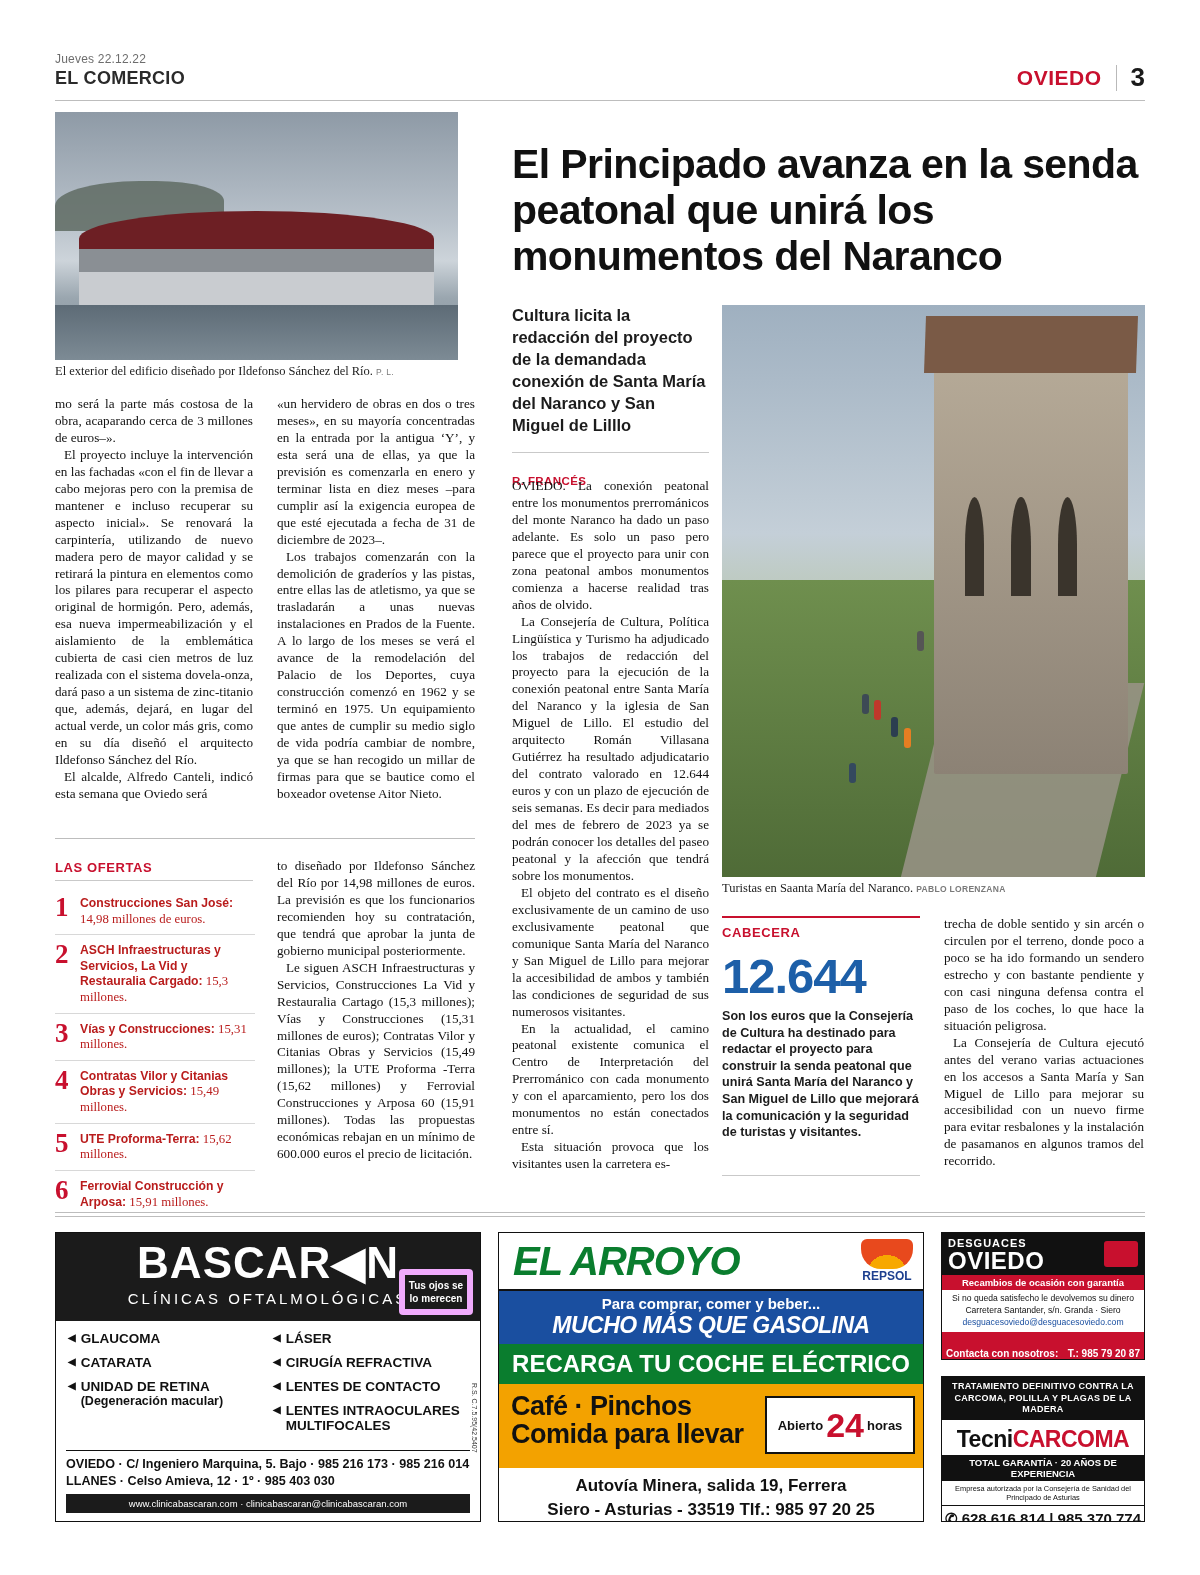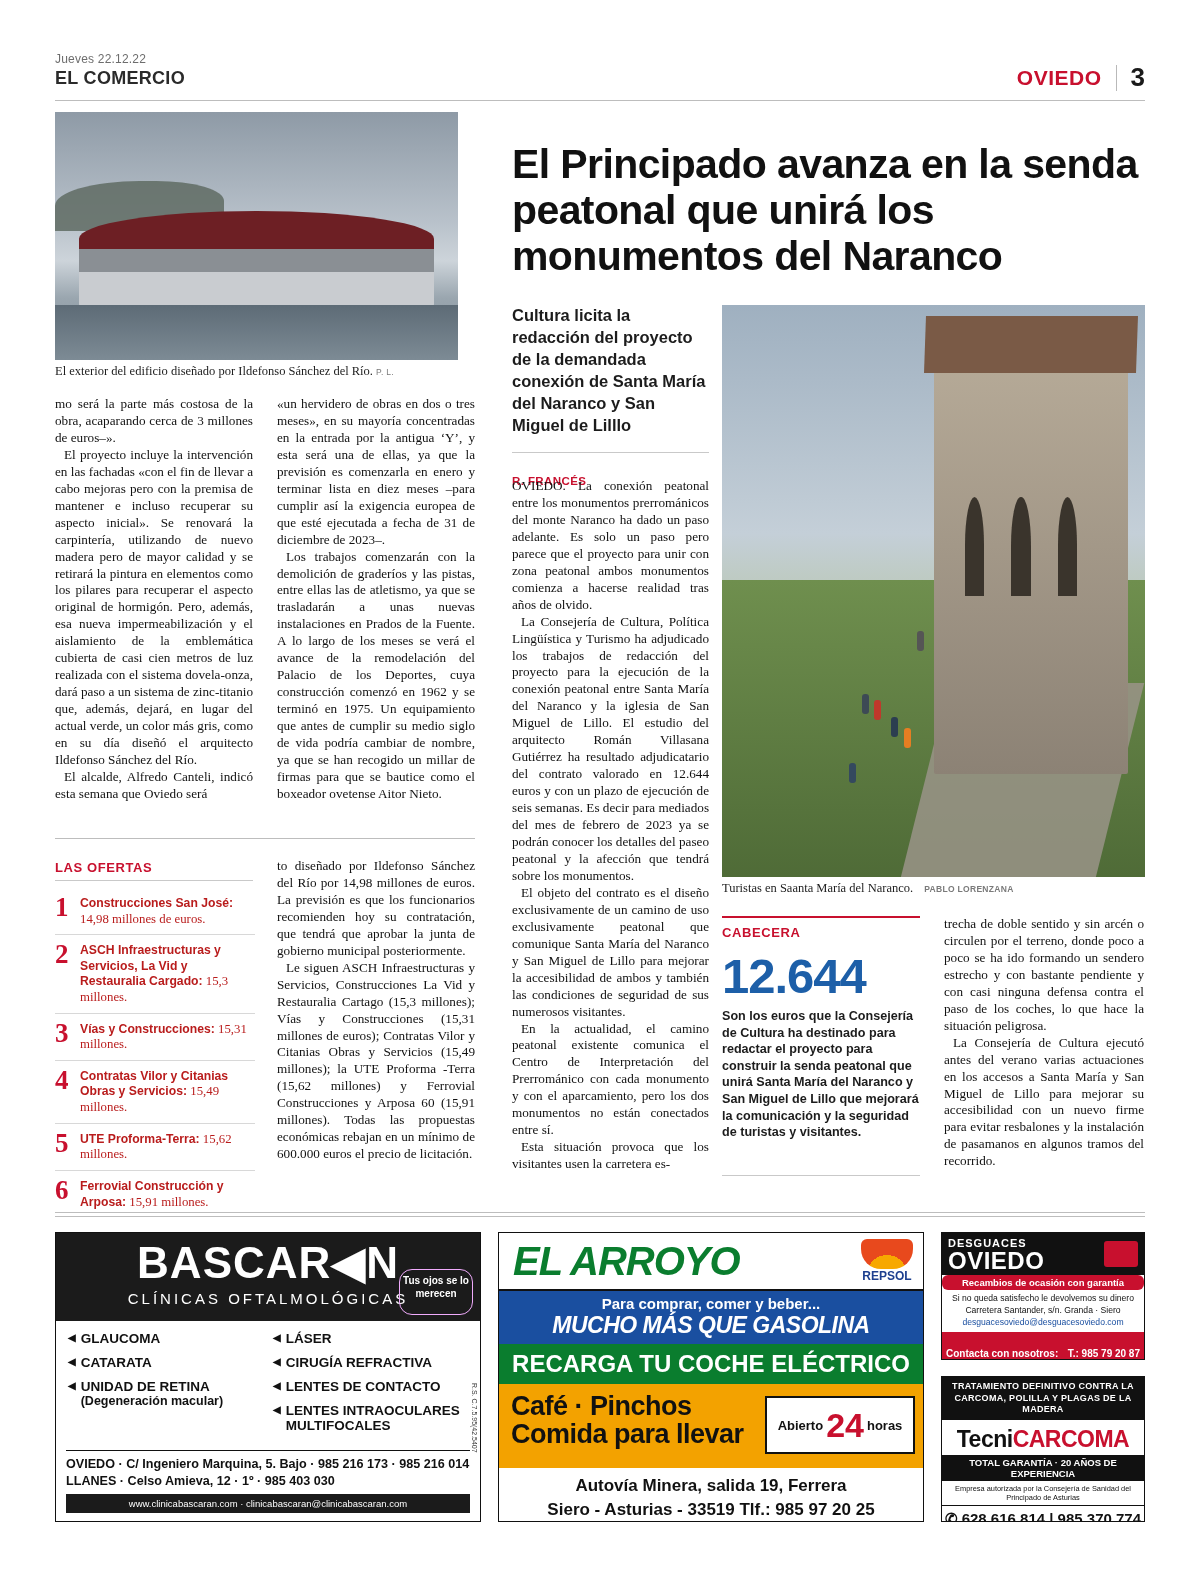--- a/index.html
+++ b/index.html
@@ -40,21 +40,21 @@
     font-family:"Liberation Sans", sans-serif; font-weight:bold; font-size:16.5px;
     line-height:1.33; color:#1c1c1c; }
   .byline { position:absolute; left:512px; top:452px; width:197px;
     font-family:"Liberation Sans", sans-serif; font-weight:bold; font-size:11.5px;
     color:#c8102e; letter-spacing:.4px; padding-top:22px; border-top:1px solid #c9c9c9; }
 
   
   .photo-right { position:absolute; left:722px; top:305px; width:423px; height:572px; overflow:hidden; }
   .photo-right-cap { position:absolute; left:722px; top:881px; width:423px;
     font-family:"Liberation Serif", serif; font-size:12.5px; color:#1c1c1c; }
-  .photo-right-cap .credit { font-family:"Liberation Sans", sans-serif; font-weight:bold; font-size:8.5px; color:#7a7a7a; letter-spacing:.3px;margin-left:8px; }
+  .photo-right-cap .credit { font-family:"Liberation Sans", sans-serif; font-weight:bold; font-size:8.5px; color:#7a7a7a; letter-spacing:.3px; }
 
   
   .col { position:absolute; font-family:"Liberation Serif", serif; font-size:13.2px; line-height:1.285; text-align:justify; color:#111; }
   .col p { margin:0; text-indent:9px; }
   .col p.first { text-indent:0; }
   .dateline { font-variant:small-caps; font-family:"Liberation Serif", serif; }
 
   .c1 { left:55px; top:396px; width:198px; }
   .c2 { left:277px; top:396px; width:198px; }
   .c3 { left:512px; top:478px; width:197px; }
@@ -93,21 +93,21 @@
   .rule-bottom2 { position:absolute; left:55px; top:1216px; width:1090px; height:1px; background:#bdbdbd; }
 
   
   .ad { position:absolute; overflow:hidden; }
 
   
   .ad-bascaran { left:55px; top:1232px; width:426px; height:290px; border:1px solid #111; background:#fff; }
   .bas-top { background:#1b1b1b; color:#fff; height:88px; position:relative; }
   .bas-logo { font-family:"Liberation Sans", sans-serif; font-weight:bold; font-size:44px; letter-spacing:1px; text-align:center; padding-top:4px; }
   .bas-sub { font-family:"Liberation Sans", sans-serif; font-size:15px; letter-spacing:3px; text-align:center; margin-top:2px; }
-  .bas-badge { position:absolute; right:7px; top:36px; width:74px; height:46px; border:1px solid #f0abfc; border-radius:13px;
+  .bas-badge { position:absolute; right:7px; top:36px; width:74px; height:46px; border:6px solid #f0abfc; border-radius:4px;
      font-family:"Liberation Sans", sans-serif; font-weight:bold; font-size:10px; line-height:1.25; text-align:center; padding-top:5px; color:#fff;}
   .bas-body { padding:10px 12px 4px 12px; }
   .bas-cols { display:flex; gap:10px; }
   .bas-col { flex:1; }
   .bas-item { font-family:"Liberation Sans", sans-serif; font-weight:bold; font-size:13.5px; color:#111; margin-bottom:9px; display:flex; gap:5px; align-items:flex-start;}
   .bas-item .tri { color:#111; font-size:10px; line-height:1.3; }
   .bas-item small { font-weight:bold; font-size:12.5px; display:block; }
   .bas-foot { border-top:1px solid #111; margin:4px 10px 0 10px; padding-top:6px;
      font-family:"Liberation Sans", sans-serif; font-weight:bold; font-size:12.6px; color:#111; }
   .bas-foot div { margin-bottom:3px; }
@@ -134,21 +134,21 @@
   .arr-24 .hs { font-family:"Liberation Sans", sans-serif; font-weight:bold; font-size:13px; color:#111; }
   .arr-5 { text-align:center; padding-top:8px; }
   .arr-5 div { font-family:"Liberation Sans", sans-serif; font-weight:bold; font-size:17px; color:#111; margin-bottom:4px; }
 
   
   .ad-desguaces { left:941px; top:1232px; width:204px; height:128px; border:1px solid #111; background:#fff; }
   .des-top { background:#111; color:#fff; position:relative; padding:4px 6px 2px 6px; }
   .des-1 { font-family:"Liberation Sans", sans-serif; font-weight:bold; font-size:11px; letter-spacing:1px; }
   .des-2 { font-family:"Liberation Sans", sans-serif; font-weight:bold; font-size:24px; letter-spacing:.5px; line-height:1; }
   .des-logo { position:absolute; right:6px; top:8px; width:34px; height:26px; background:#c8102e; border-radius:3px; }
-  .des-band { background:#c8102e; color:#fff; font-family:"Liberation Sans", sans-serif; font-weight:bold; font-size:9.5px; text-align:center; padding:2px 14px;border-radius:6px; }
+  .des-band { background:#c8102e; color:#fff; font-family:"Liberation Sans", sans-serif; font-weight:bold; font-size:9.5px; text-align:center; padding:2px 14px; }
   .des-body { padding:3px 6px; font-family:"Liberation Sans", sans-serif; font-size:8.6px; color:#111; text-align:center; }
   .des-body .l { margin-bottom:2px; }
   .des-mail { color:#1a4fa0; }
   .des-foot { background:#c8102e; color:#fff; font-family:"Liberation Sans", sans-serif; font-weight:bold; font-size:10px; padding:16px 4px; display:flex; justify-content:space-between; }
 
   .ad-carcoma { left:941px; top:1376px; width:204px; height:146px; border:1px solid #111; background:#fff; }
   .car-top { background:#111; color:#fff; font-family:"Liberation Sans", sans-serif; font-weight:bold; font-size:9px; text-align:center; padding:4px 2px; line-height:1.3; letter-spacing:.3px;}
   .car-logo { text-align:center; padding:6px 0 2px 0; font-family:"Liberation Sans", sans-serif; font-weight:bold; font-size:23px; color:#111; letter-spacing:-.5px; }
   .car-logo b { color:#c8102e; }
   .car-g { background:#111; color:#fff; font-family:"Liberation Sans", sans-serif; font-weight:bold; font-size:9.5px; text-align:center; padding:2px 0; }

